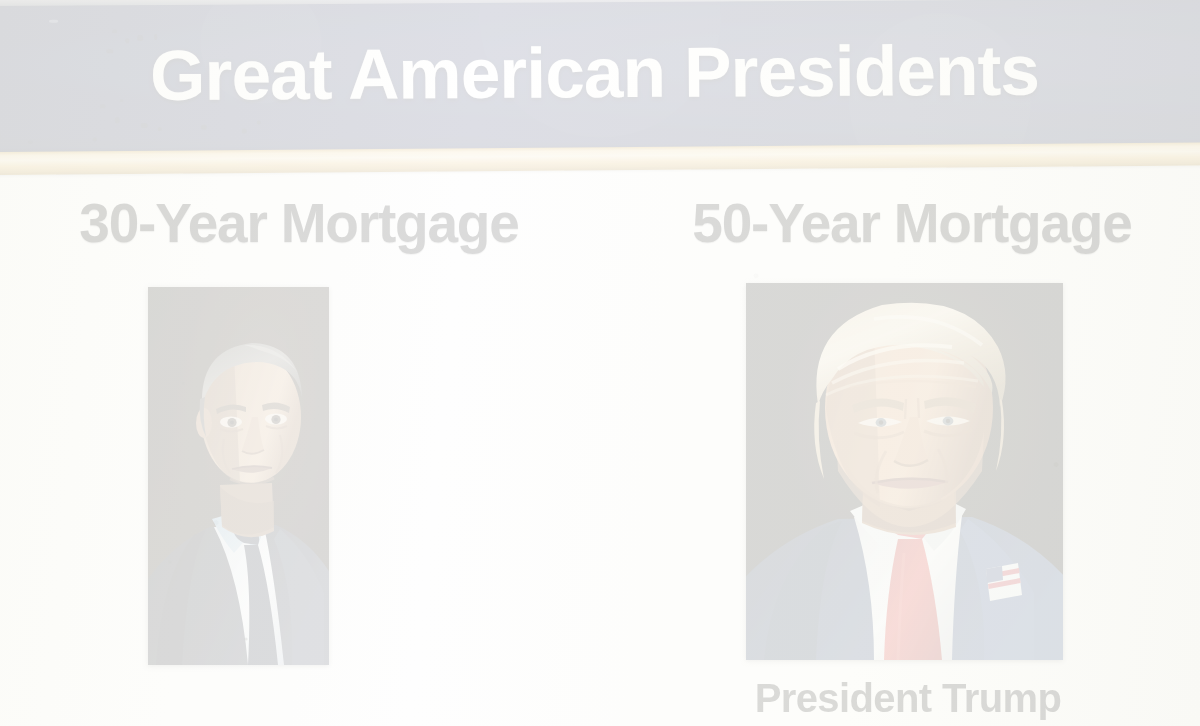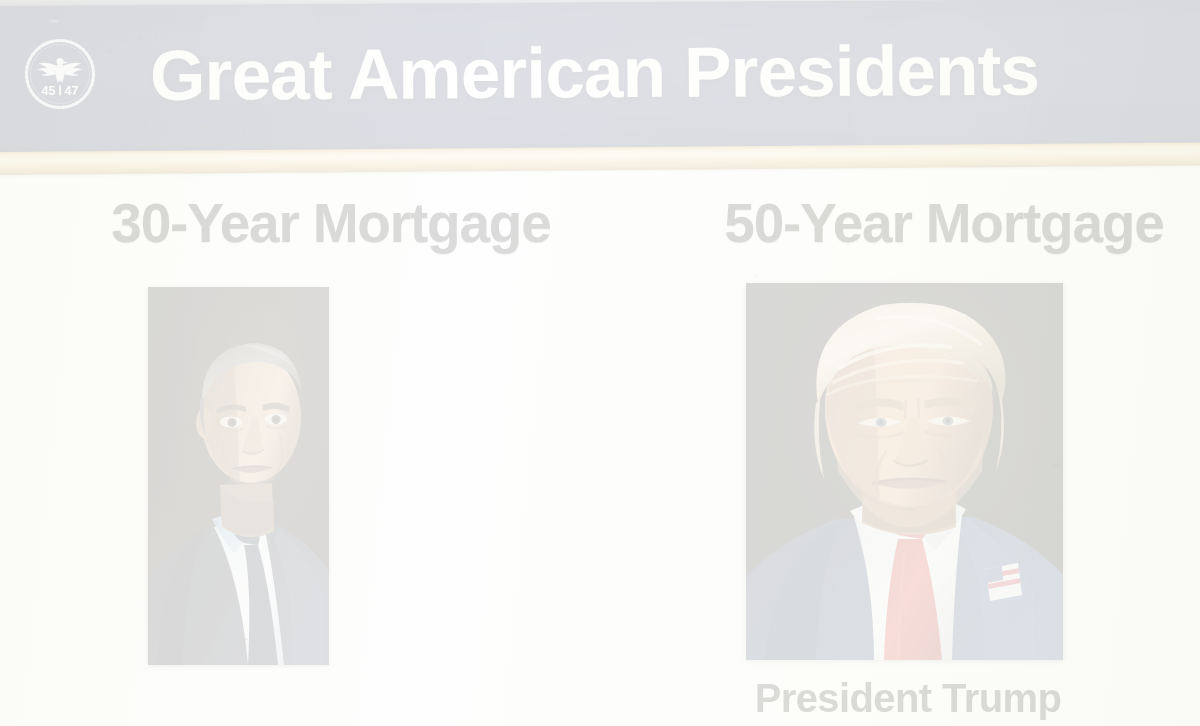--- a/index.html
+++ b/index.html
@@ -148,21 +148,20 @@
     width: 100%;
     text-align: center;
     color: #0d0d0d;
     font-family: "Liberation Sans", sans-serif;
     font-weight: bold;
     font-size: 55px;
     line-height: 62px;
     letter-spacing: -1.2px;
     white-space: nowrap;
     text-shadow: 0 1px 1px rgba(0,0,0,.28);
-    padding-left: 32px;
   }
   .column.left  .section-heading { transform: translateX(-1px); }
   .column.right .section-heading { transform: translateX(12px); }
 
   
   .portrait-frame {
     position: absolute;
     overflow: hidden;
     box-shadow: 0 1px 5px rgba(0,0,0,.35);
   }
@@ -221,50 +220,20 @@
     <div class="speckle" style="left:163px;top:122px;width:4px;height:4px;"></div>
     <div class="speckle" style="left:206px;top:120px;width:6px;height:5px;"></div>
     <div class="speckle" style="left:247px;top:124px;width:5px;height:5px;"></div>
     <div class="speckle" style="left:262px;top:116px;width:4px;height:4px;"></div>
     <div class="speckle" style="left:33px;top:135px;width:5px;height:3px;"></div>
     <div class="speckle" style="left:98px;top:132px;width:4px;height:4px;"></div>
     <div class="speckle" style="left:125px;top:94px;width:4px;height:3px;"></div>
     <div class="speckle" style="left:55px;top:14px;width:9px;height:3px;opacity:.35;background:#cfd2e0;"></div>
   </div>
 
-  <div class="seal">
-    <svg viewBox="0 0 74 74" width="74" height="74" aria-hidden="true">
-      <circle cx="37" cy="37" r="33.5" fill="none" stroke="#e9ecf5" stroke-width="3.2" stroke-dasharray="2.4 2.4" stroke-linecap="round" opacity=".95"></circle>
-      <circle cx="37" cy="37" r="29.5" fill="none" stroke="#aab0c8" stroke-width="0.8" opacity=".55"></circle>
-
-      <g fill="#f2f4fa">
-
-        <circle cx="37" cy="24.5" r="3.6"></circle>
-        <path d="M40.3 24.2 L45 25.6 L40.2 26.8 Z"></path>
-
-        <path d="M33.4 28.2 Q37 26.4 40.6 28.2 L41.6 38.2 Q37 41.6 32.4 38.2 Z"></path>
-
-        <path d="M33.2 28.6 Q24 24.4 15.4 26.6 Q21.4 28.6 23.6 31.2
-                 Q18.4 30.2 14.6 32.4 Q21 33.6 24.4 36.4
-                 Q20.6 36.6 18.6 38.6 Q26 39.4 32.6 37.4 Z"></path>
-
-        <path d="M40.8 28.6 Q50 24.4 58.6 26.6 Q52.6 28.6 50.4 31.2
-                 Q55.6 30.2 59.4 32.4 Q53 33.6 49.6 36.4
-                 Q53.4 36.6 55.4 38.6 Q48 39.4 41.4 37.4 Z"></path>
-
-        <path d="M32.8 38.8 L41.2 38.8 L39.4 45.6 L37 43.6 L34.6 45.6 Z"></path>
-      </g>
-
-      <g fill="#ffffff" font-family="'Liberation Sans', sans-serif" font-weight="bold" font-size="12.5">
-        <text x="25.5" y="57.5" text-anchor="middle">45</text>
-        <text x="48.5" y="57.5" text-anchor="middle">47</text>
-      </g>
-      <rect x="36.2" y="48.4" width="1.8" height="10" fill="#ffffff"></rect>
-    </svg>
-  </div>
 
   <div class="banner-title">Great American Presidents</div>
 
   <div class="gold-rule"></div>
 
   <div class="columns">
 
     <div class="column left">
 
       <div class="section-heading">30-Year Mortgage</div>

